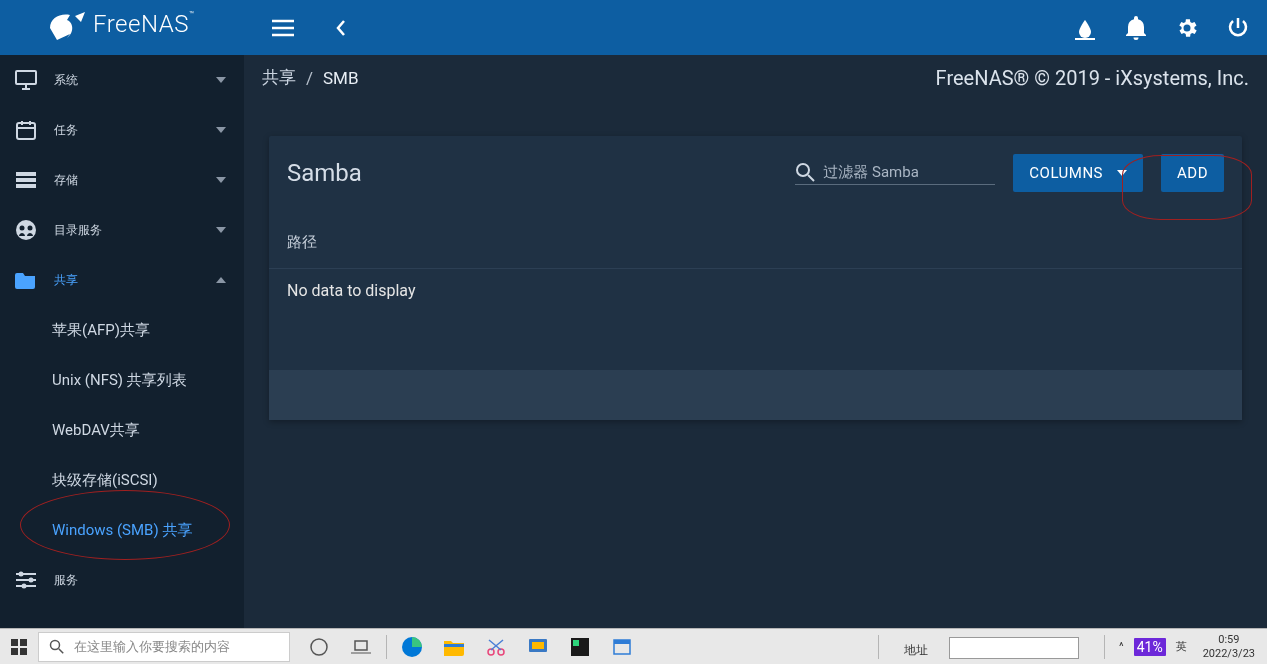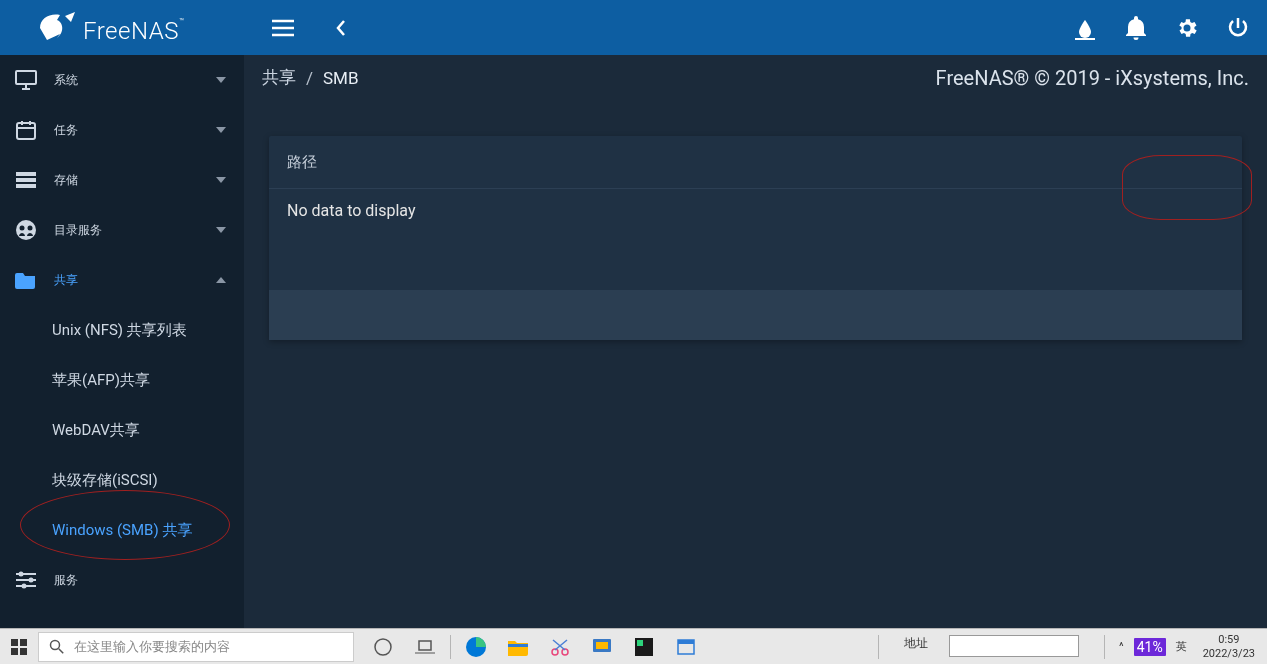--- a/index.html
+++ b/index.html
@@ -1,20 +1,20 @@
 <!DOCTYPE html>
 <html><head>
 <meta charset="utf-8">
 <style>
 * { margin: 0; padding: 0; box-sizing: border-box; font-family: "Segoe UI", Roboto, Arial, sans-serif; }
 body { width: 1267px; height: 664px; overflow: hidden; background: #1b2a3a; }
 
 
 .topbar { height: 55px; background: #0d5ea2; display: flex; align-items: center; color: #fff; position: relative; }
-.logo-area { display: flex; align-items: flex-end; padding-left: 35px; width: 244px; }
+.logo-area { display: flex; align-items: flex-start; padding-left: 45px; width: 244px; }
 .logo-icon { width: 40px; height: 35px; margin-right: 8px; }
 .logo-text { font-size: 24px; font-weight: 300; letter-spacing: 0.5px; }
 .tm { font-size: 8px; vertical-align: top; }
 .topbar-left-icons { display: flex; align-items: center; gap: 30px; margin-left: 25px; }
 .hamburger, .back-chev { cursor: pointer; display: flex; align-items: center; justify-content: center; width: 28px; height: 28px; }
 .topbar-right-icons { position: absolute; right: 18px; display: flex; gap: 28px; align-items: center; }
 .topbar-right-icons > div { cursor: pointer; display: flex; align-items: center; justify-content: center; }
 
 
 .breadcrumb-row { position: absolute; left: 244px; top: 55px; right: 0; height: 45px; display: flex; align-items: center; padding: 0 18px; color: #c9d3df; font-size: 17px; }
@@ -50,28 +50,28 @@
 
 .table-head { display: flex; padding: 0 18px; height: 52px; align-items: center; color: #c6cfda; font-size: 15px; }
 .col-name { width: 320px; }
 .col-path { flex: 1; }
 .table-body { padding: 12px 18px 70px 18px; color: #e5e5e5; font-size: 16px; border-top: 1px solid #2c3f54; }
 .card-footer { height: 50px; background: #2b3e52; }
 
 
 .taskbar { position: absolute; bottom: 0; left: 0; right: 0; height: 36px; background: #e8e8e8; display: flex; align-items: center; border-top: 1px solid #b5b5b5; font-size: 13px; }
 .tb-start { width: 38px; height: 36px; display: flex; align-items: center; justify-content: center; }
-.tb-search { display: flex; align-items: center; background: #fff; border: 1px solid #ccc; height: 30px; width: 316px; margin-left: 0; }
+.tb-search { display: flex; align-items: center; background: #fff; border: 1px solid #ccc; height: 30px; width: 252px; margin-left: 0; }
 .tb-search input { border: none; outline: none; font-size: 13px; width: 100%; color: #666; }
 .tb-search input::placeholder { color: #888; }
 .tb-search-ico { margin: 0 10px; color: #555; }
 .tb-mid-icons { display: flex; align-items: center; gap: 0; margin-left: 8px; }
 .tb-icon { width: 42px; height: 36px; display: flex; align-items: center; justify-content: center; cursor: pointer; }
 .tb-divider { width: 1px; height: 24px; background: #b5b5b5; margin: 0 4px; }
-.tb-addr { margin-left: auto; display: flex; align-items: flex-start; font-size: 12px; color: #333; gap: 21px; padding-right: 4px; }
+.tb-addr { margin-left: auto; display: flex; align-items: flex-end; font-size: 12px; color: #333; gap: 21px; padding-right: 4px; }
 .tb-addr input { width: 130px; height: 22px; border: 1px solid #999; background: #fff; font-size: 11px; padding: 0 3px; }
 .tb-tray { display: flex; align-items: center; gap: 10px; padding: 0 6px; font-size: 11px; color: #333; }
 .tb-datetime { display: flex; flex-direction: column; align-items: center; font-size: 11px; line-height: 1.2; padding: 0 6px; }
 .tb-battery { background: #6d28d9; color: #fff; font-size: 14px; padding: 1px 3px; border-radius: 1px; }
 
 
 .anno { position: absolute; border: 1.5px solid #a02020; border-radius: 50%; pointer-events: none; }
 
 svg { display: block; }
 </style>
@@ -177,24 +177,24 @@
     <span class="side-icon active">
         <svg width="22" height="18" viewBox="0 0 22 18">
           <path fill="#4aa3ff" d="M2 2h6l2 3h10v11a2 2 0 0 1-2 2H2a2 2 0 0 1-2-2V4a2 2 0 0 1 2-2z"></path>
         </svg>
       </span>
     <span class="side-label active">共享</span>
     <span class="chevron up"></span>
   </div>
 
   <div class="sub-item">
+      <span>苹果(AFP)共享</span>
+    </div>
+  <div class="sub-item">
       <span>Unix (NFS) 共享列表</span>
-    </div>
-  <div class="sub-item">
-      <span>苹果(AFP)共享</span>
     </div>
   <div class="sub-item">
       <span>WebDAV共享</span>
     </div>
   <div class="sub-item">
       <span>块级存储(iSCSI)</span>
     </div>
   <div class="sub-item selected">
       <span>Windows (SMB) 共享</span>
     </div>
@@ -207,20 +207,41 @@
           <circle cx="16" cy="9" r="2.5" fill="#cfd8e3"></circle>
           <circle cx="9" cy="15" r="2.5" fill="#cfd8e3"></circle>
         </svg>
       </span>
     <span class="side-label">服务</span>
   </div>
 </div>
 
 <div class="main">
   <div class="card">
+    <div class="card-header">
+      <div class="card-title">Samba</div>
+      <div class="card-controls">
+        <div class="filter-wrap">
+          <span class="search-ico">
+            <svg width="20" height="20" viewBox="0 0 20 20">
+                <circle cx="8" cy="8" r="6" fill="none" stroke="#cfd8e3" stroke-width="2"></circle>
+                <path stroke="#cfd8e3" stroke-width="2" d="M13 13l6 6"></path>
+              </svg>
+          </span>
+          <input type="text" placeholder="过滤器 Samba" style="">
+        </div>
+        <button class="btn">
+          <span>COLUMNS</span>
+          <span class="chev"></span>
+        </button>
+        <button class="btn btn-add">
+          <span>ADD</span>
+        </button>
+      </div>
+    </div>
     <div class="table-head">
       <div class="col-path">路径</div>
       <div style="width:280px"></div>
     </div>
     <div class="table-body">
       <span>No data to display</span>
     </div>
     <div class="card-footer"></div>
   </div>
 </div>

